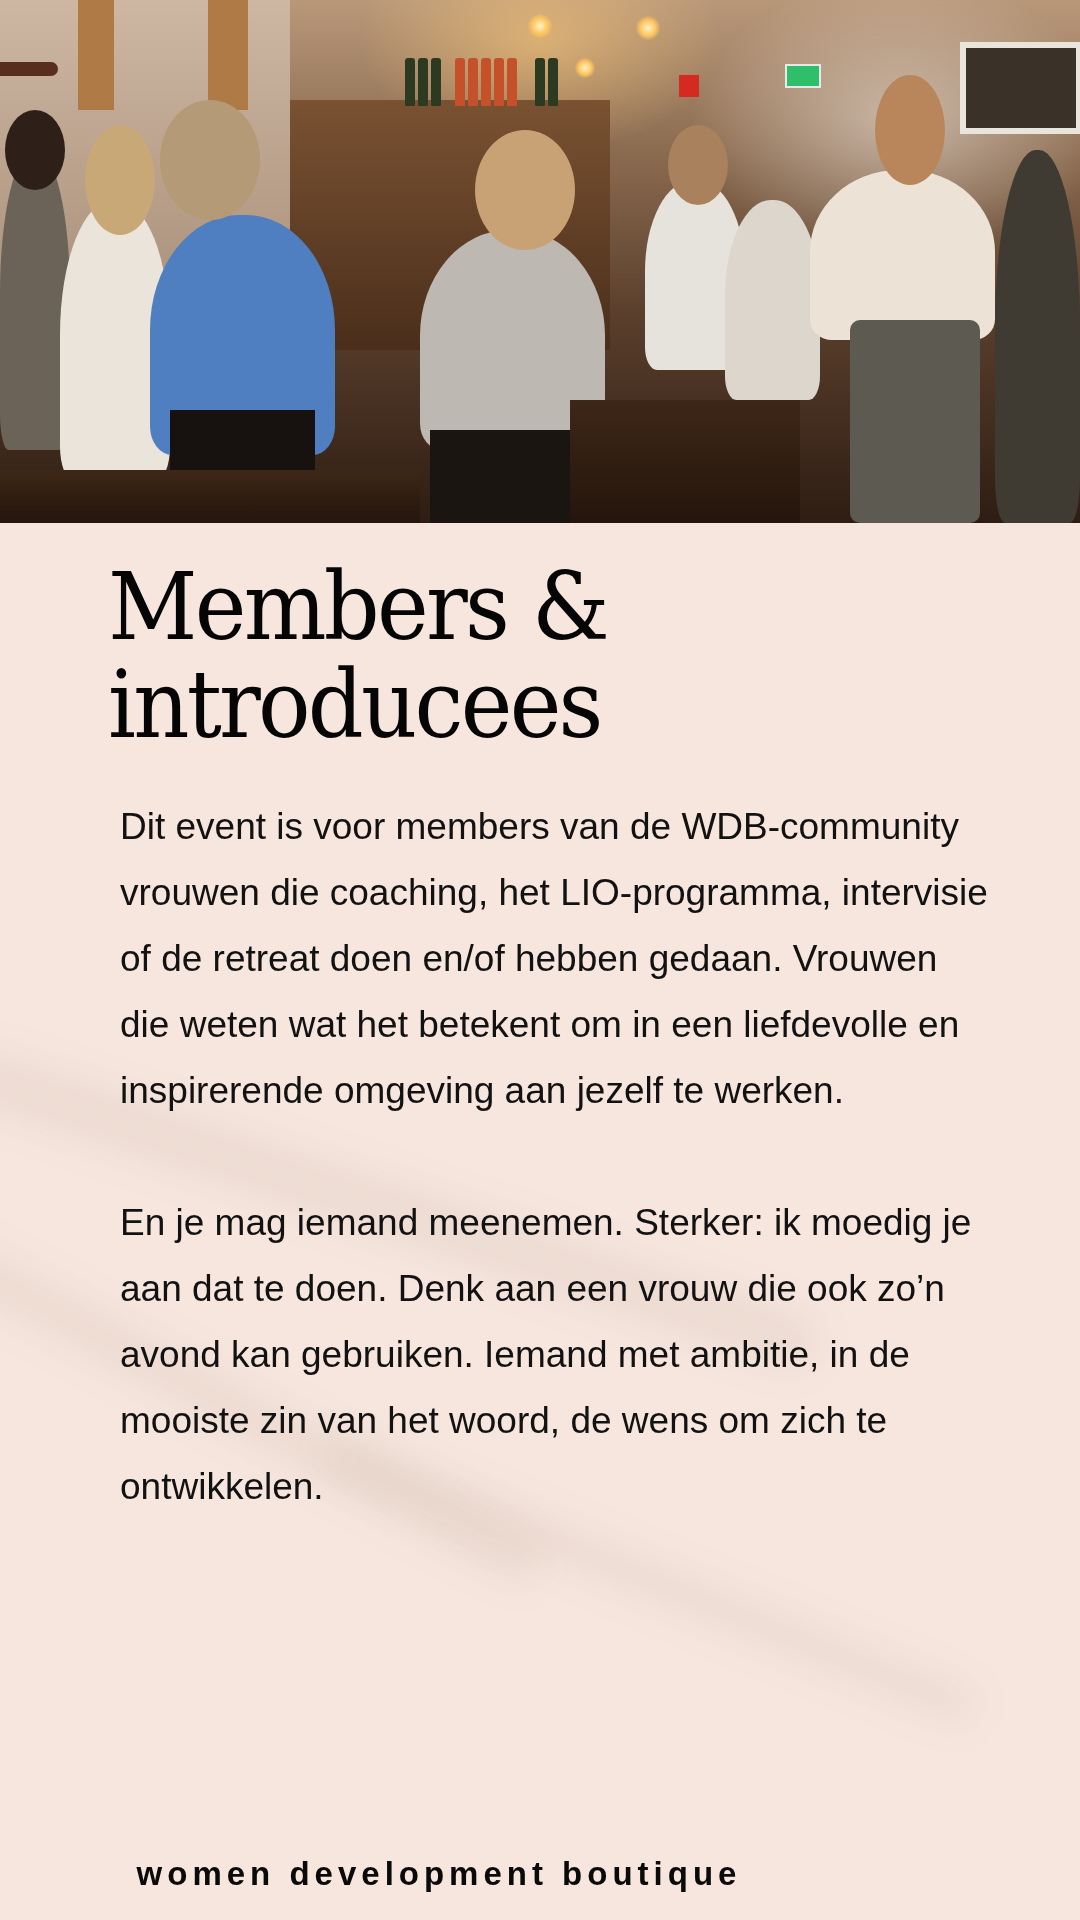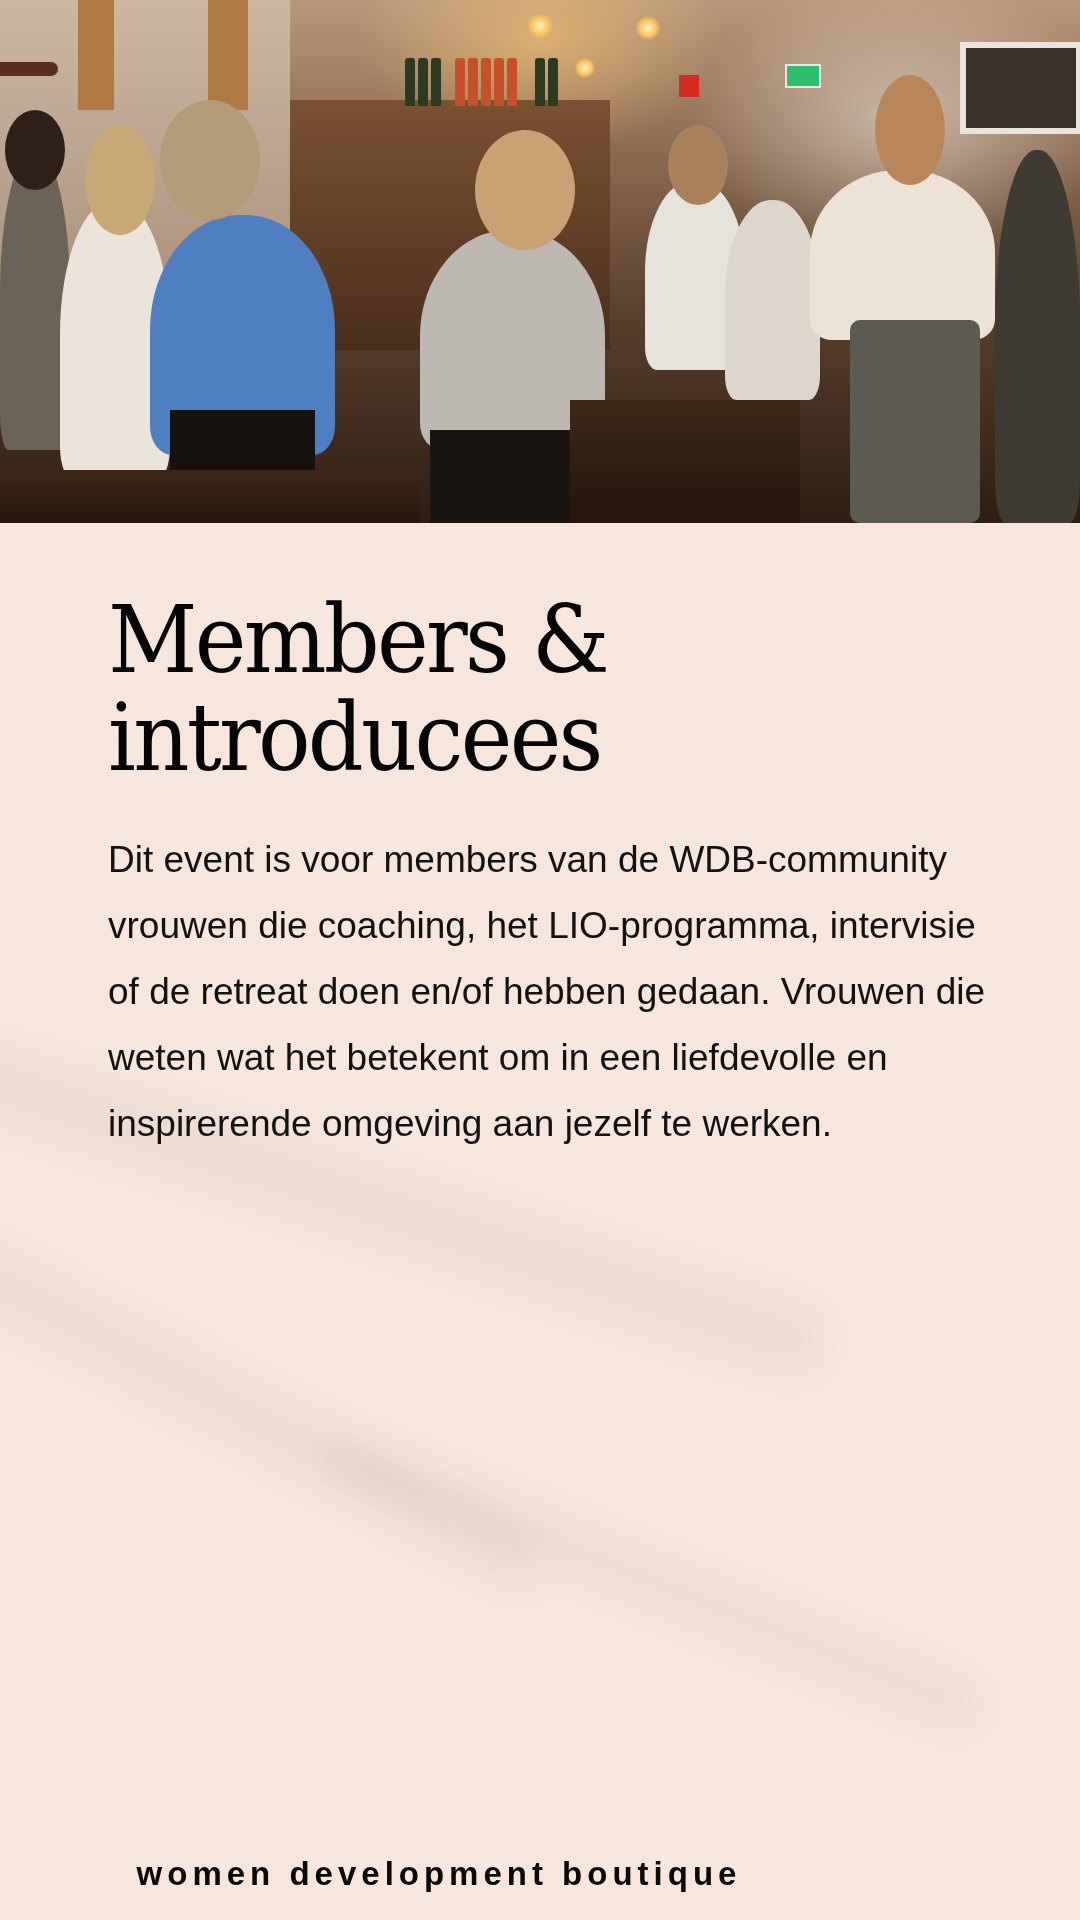--- a/index.html
+++ b/index.html
@@ -34,33 +34,33 @@
   .hero .person { position:absolute; border-radius: 48% 48% 12% 12%; }
   .hero .head { position:absolute; border-radius:50%; }
   .hero .table { position:absolute; background: linear-gradient(180deg,#3e2717,#24150c); }
   .hero .sign-plate { position:absolute; left:0; top:62px; width:58px; height:14px; border-radius:0 8px 8px 0; background:#5a2e1e; }
 
   
   .shadow { position:absolute; pointer-events:none;
     background: rgba(120,80,60,0.07); filter: blur(18px); border-radius: 60px; }
 
   
-  .content { position:absolute; left:108px; top:591px; width:900px; }
+  .content { position:absolute; left:108px; top:558px; width:900px; }
   .title {
     font-family: "DejaVu Serif", "Liberation Serif", serif;
     font-size: 94px; line-height: 98px; font-weight: normal;
     letter-spacing: -3px; margin: 0; color: #050505;
     transform: scaleX(0.93); transform-origin: left top;
   }
   .body-text {
     margin-top: 40px;
     font-family: "Liberation Sans", "DejaVu Sans", sans-serif;
     font-size: 37px; line-height: 66px; color: #121212;
   }
-  .body-text p { margin: 0; }
+  .body-text p { margin: 12px; }
   .body-text p + p { margin-top: 66px; }
 
   .footer-brand {
     position:absolute; left:0; width:878px; top:1855px; text-align:center;
     font-family: "Liberation Sans", "DejaVu Sans", sans-serif;
     font-weight: bold; font-size: 33px; letter-spacing: 5px; color:#0a0a0a;
   }
 </style>
 </head>
 <body>
@@ -114,16 +114,17 @@
 <div class="shadow" style="left:-120px;top:1380px;width:700px;height:50px;transform:rotate(28deg);"></div>
 <div class="shadow" style="left:300px;top:1560px;width:700px;height:40px;transform:rotate(22deg);"></div>
 
 <main class="content">
   <h1 class="title">
     <span>Members &amp;</span><br>
     <span>introducees</span>
   </h1>
   <div class="body-text">
     <p>Dit event is voor members van de WDB-community vrouwen die coaching, het LIO-programma, intervisie of de retreat doen en/of hebben gedaan. Vrouwen die weten wat het betekent om in een liefdevolle en inspirerende omgeving aan jezelf te werken.</p>
+    <p>En je mag iemand meenemen. Sterker: ik moedig je aan dat te doen. Denk aan een vrouw die ook zo’n avond kan gebruiken. Iemand met ambitie, in de mooiste zin van het woord, de wens om zich te ontwikkelen.</p>
   </div>
 </main>
 
 <div class="footer-brand">women development boutique</div>
 
 </body></html>

